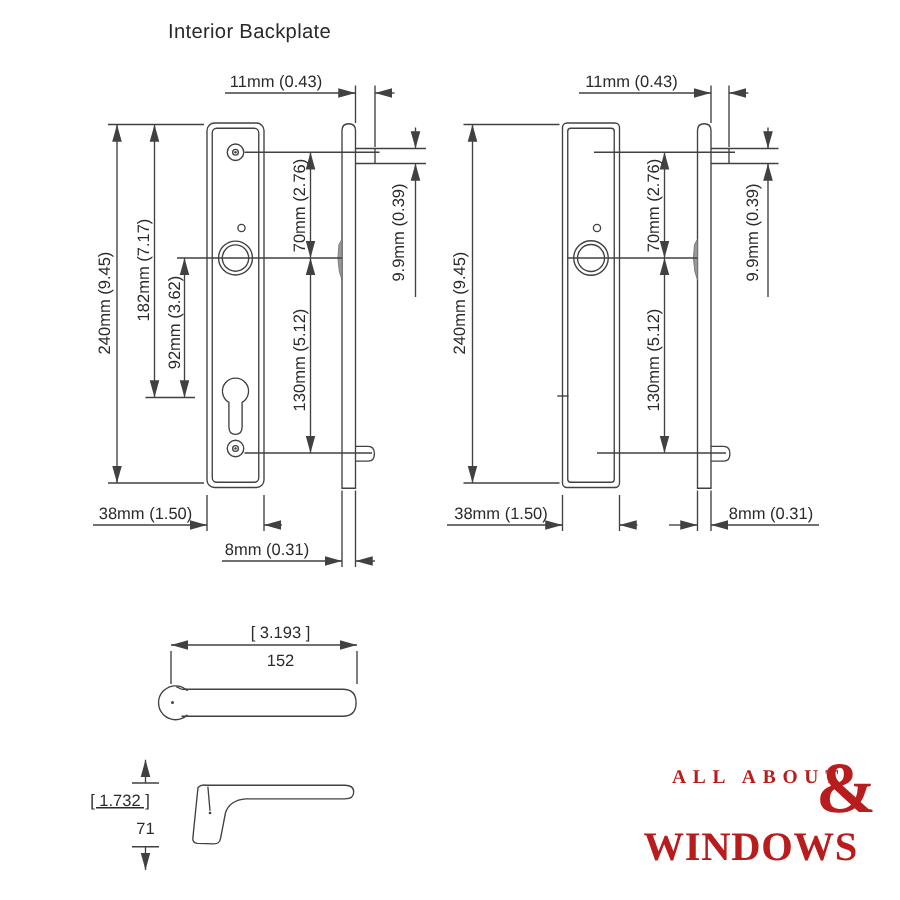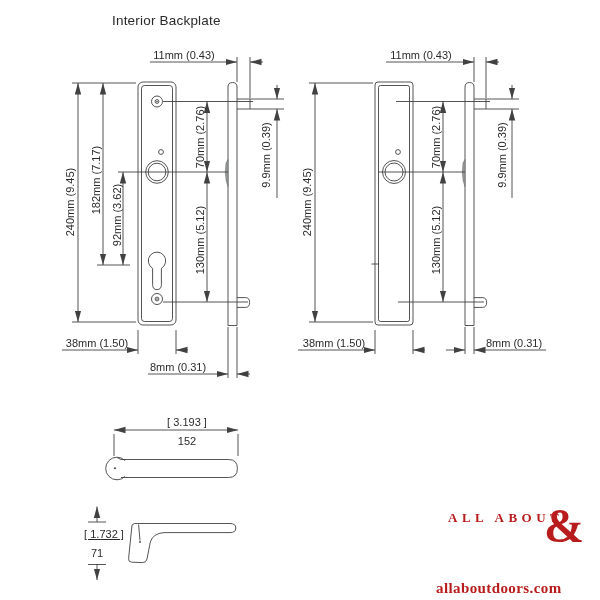--- a/index.html
+++ b/index.html
@@ -144,22 +144,22 @@
   <div class="dim" style="left:376px;top:48px;">11mm (0.43)</div>
   <div class="dim rot" style="left:262px;top:195px;">240mm (9.45)</div>
   <div class="dim rot" style="left:391px;top:130px;">70mm (2.76)</div>
   <div class="dim rot" style="left:391px;top:233px;">130mm (5.12)</div>
   <div class="dim rot" style="left:457px;top:148px;">9.9mm (0.39)</div>
   <div class="dim" style="left:289px;top:336px;">38mm (1.50)</div>
   <div class="dim" style="left:469px;top:336px;">8mm (0.31)</div>
 
   <div class="dim" style="left:142px;top:415px;">[ 3.193 ]</div>
   <div class="dim" style="left:142px;top:434px;">152</div>
-  <div class="dim" style="left:59px;top:527px;text-decoration:underline;">[ 1.732 ]</div>
+  <div class="dim" style="left:35px;top:527px;text-decoration:underline;">[ 1.732 ]</div>
   <div class="dim" style="left:52px;top:546px;">71</div>
 
   <div class="logo">
     <div class="logo-line1">ALL ABOUT</div>
     <div class="logo-amp">&amp;</div>
-    <div class="logo-url">allaboutdoors.com</div>
+    <div class="logo-windows">WINDOWS</div>
   </div>
 
 </div>
 
 </body></html>

